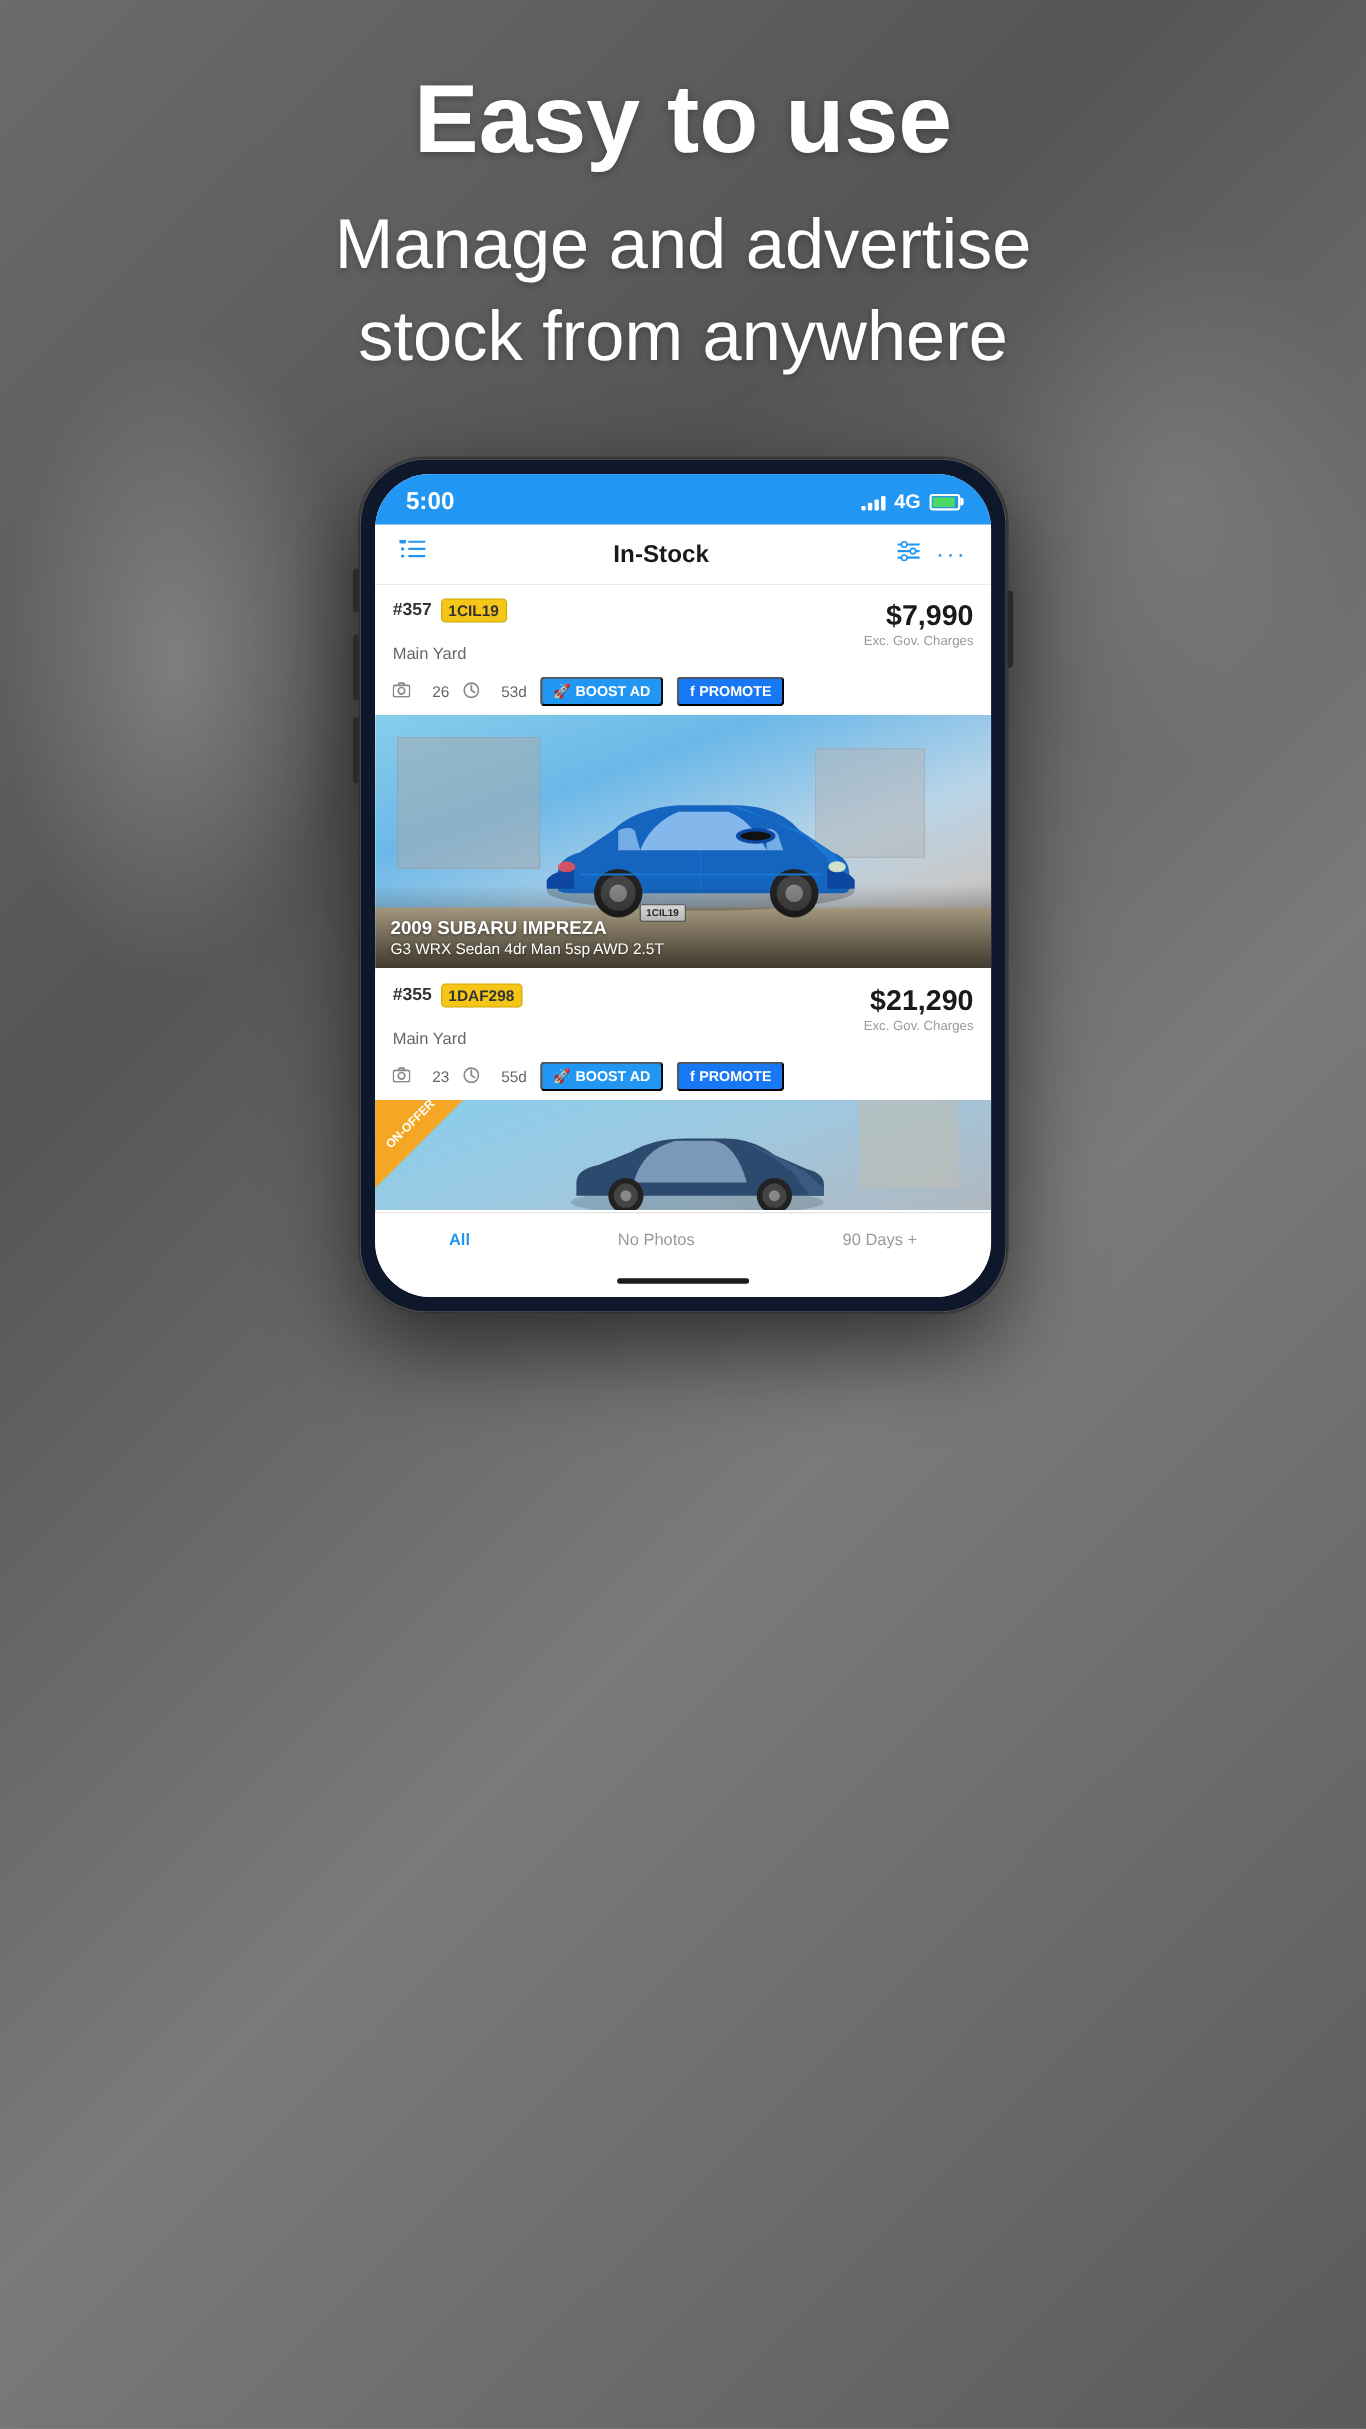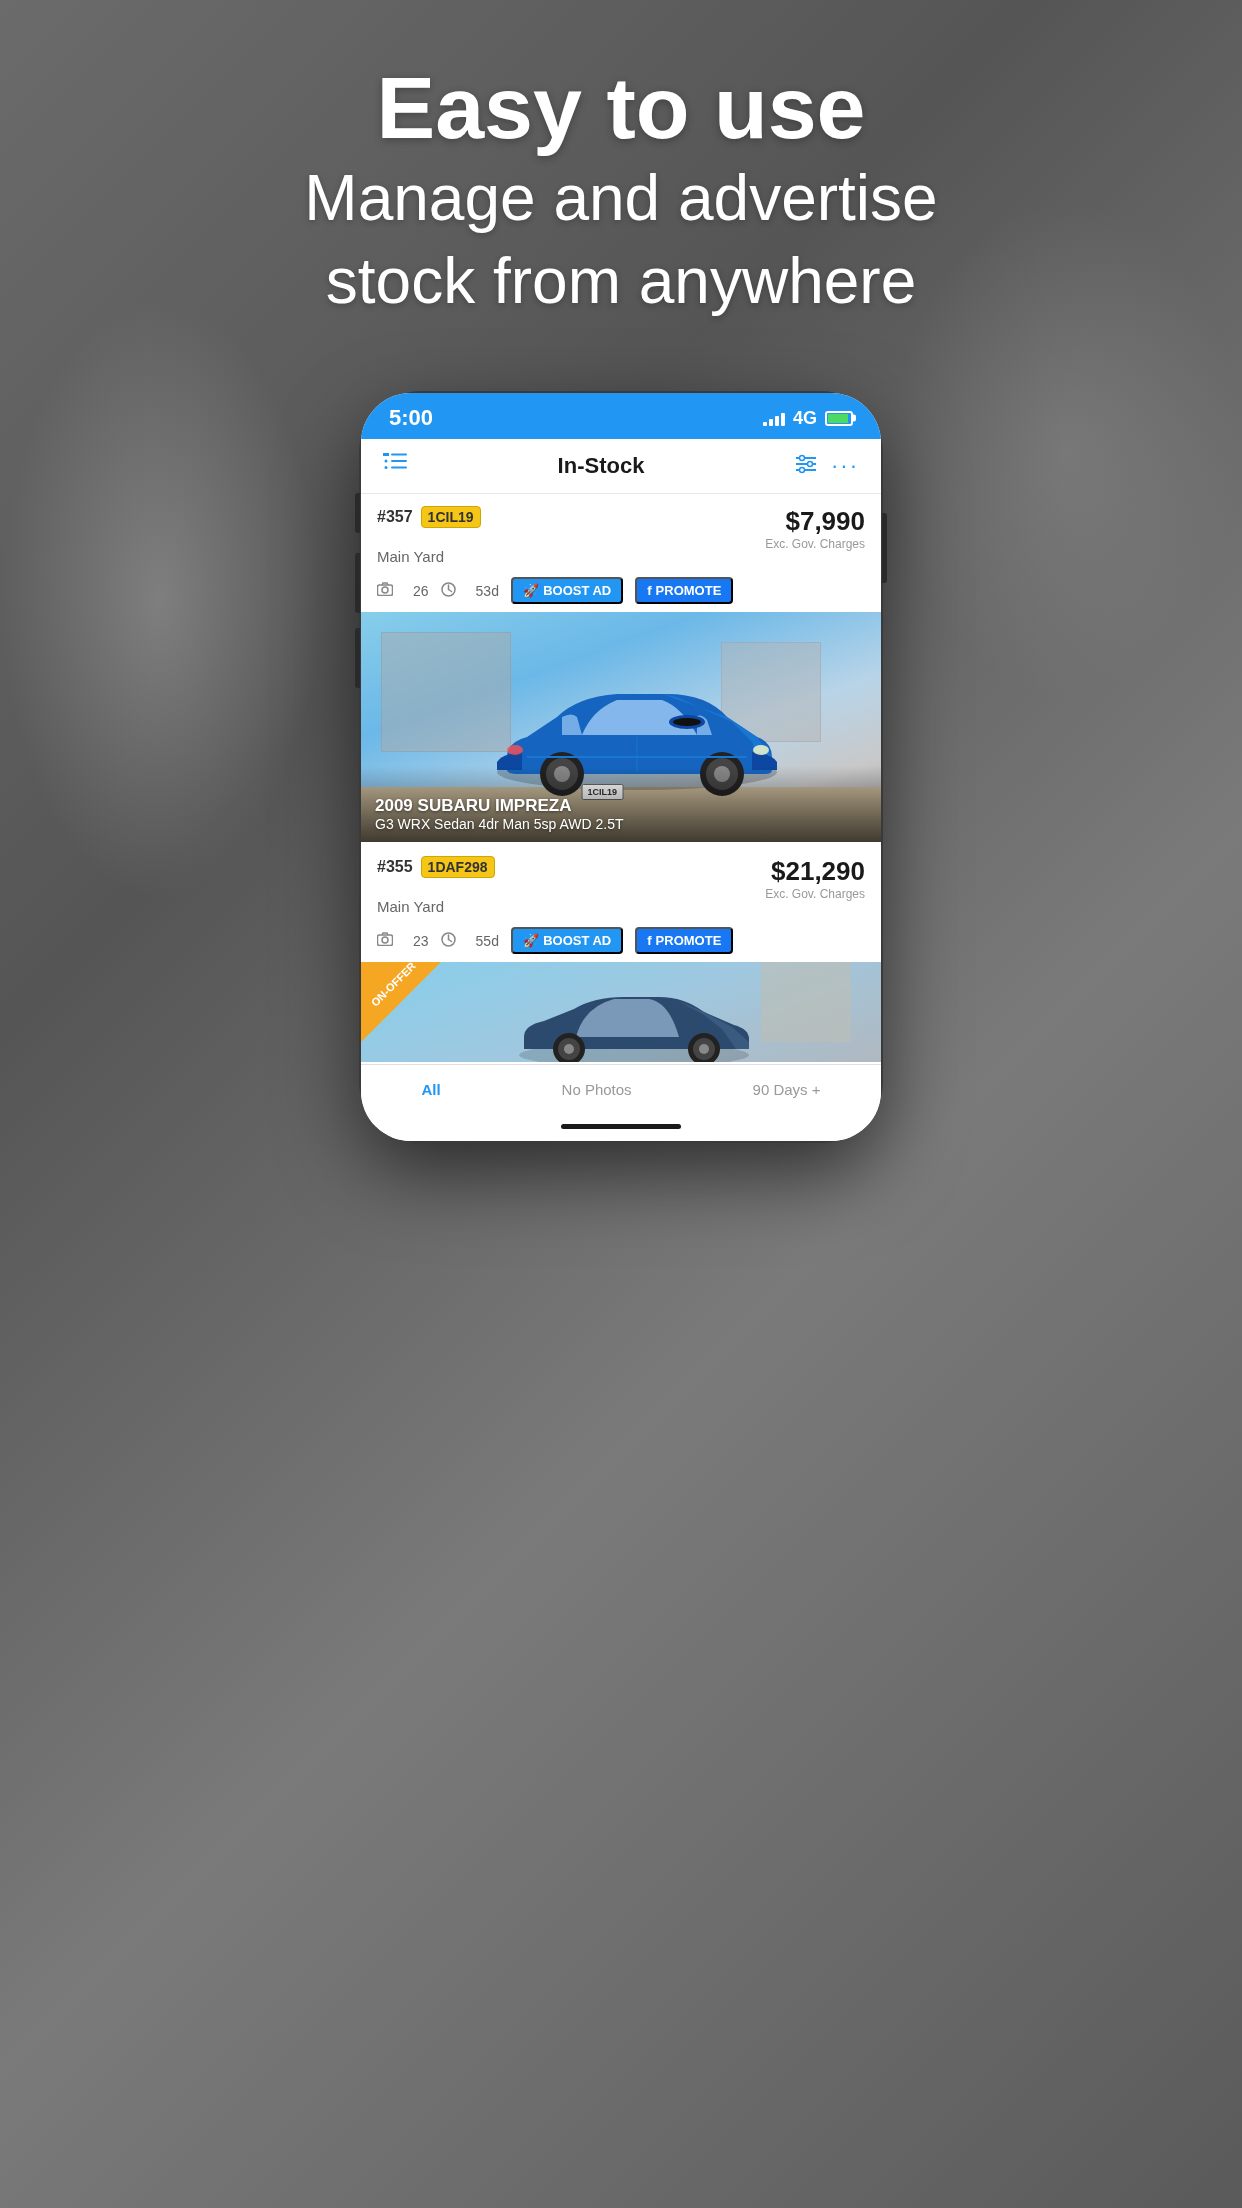--- a/index.html
+++ b/index.html
@@ -50,37 +50,39 @@
       color: #fff;
       line-height: 1.1;
       text-shadow: 0 2px 8px rgba(0,0,0,0.3);
     }
 
     .page-subtitle {
       font-size: 64px;
       font-weight: 400;
       color: #fff;
       line-height: 1.3;
+      margin-top: 24px;
       text-shadow: 0 2px 6px rgba(0,0,0,0.25);
     }
 
     
     .phone-container {
       position: relative;
       z-index: 3;
       display: flex;
       justify-content: center;
       align-items: flex-start;
       margin-top: 40px;
     }
 
     .phone-frame {
-      width: 520px;
+      width: 588px;
       background: #0f172a;
       border-radius: 60px;
+      padding: 14px;
       box-shadow:
         0 0 0 2px #3a3a3a,
         0 30px 80px rgba(0,0,0,0.6),
         inset 0 0 0 1px #555;
       position: relative;
     }
 
     .phone-inner {
       background: #fff;
       border-radius: 50px;

